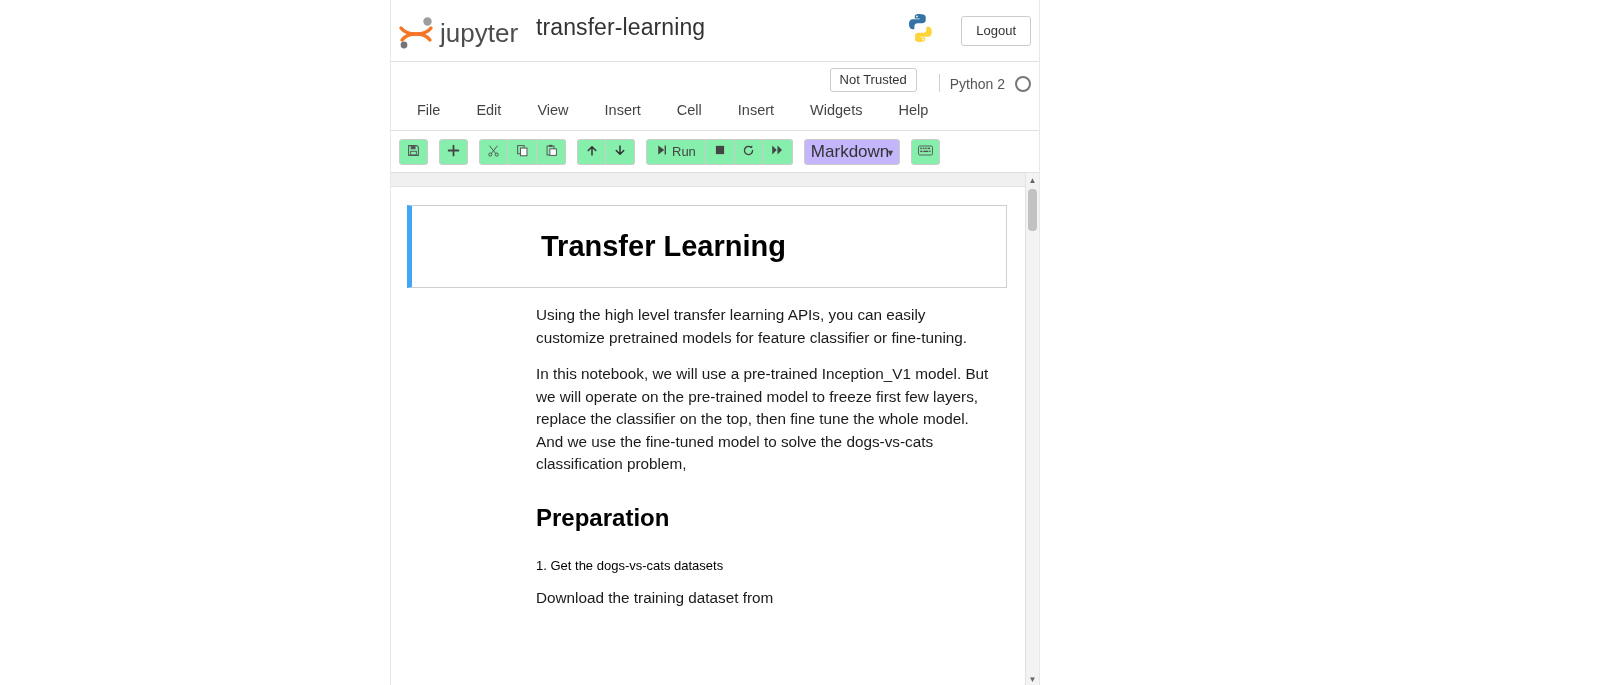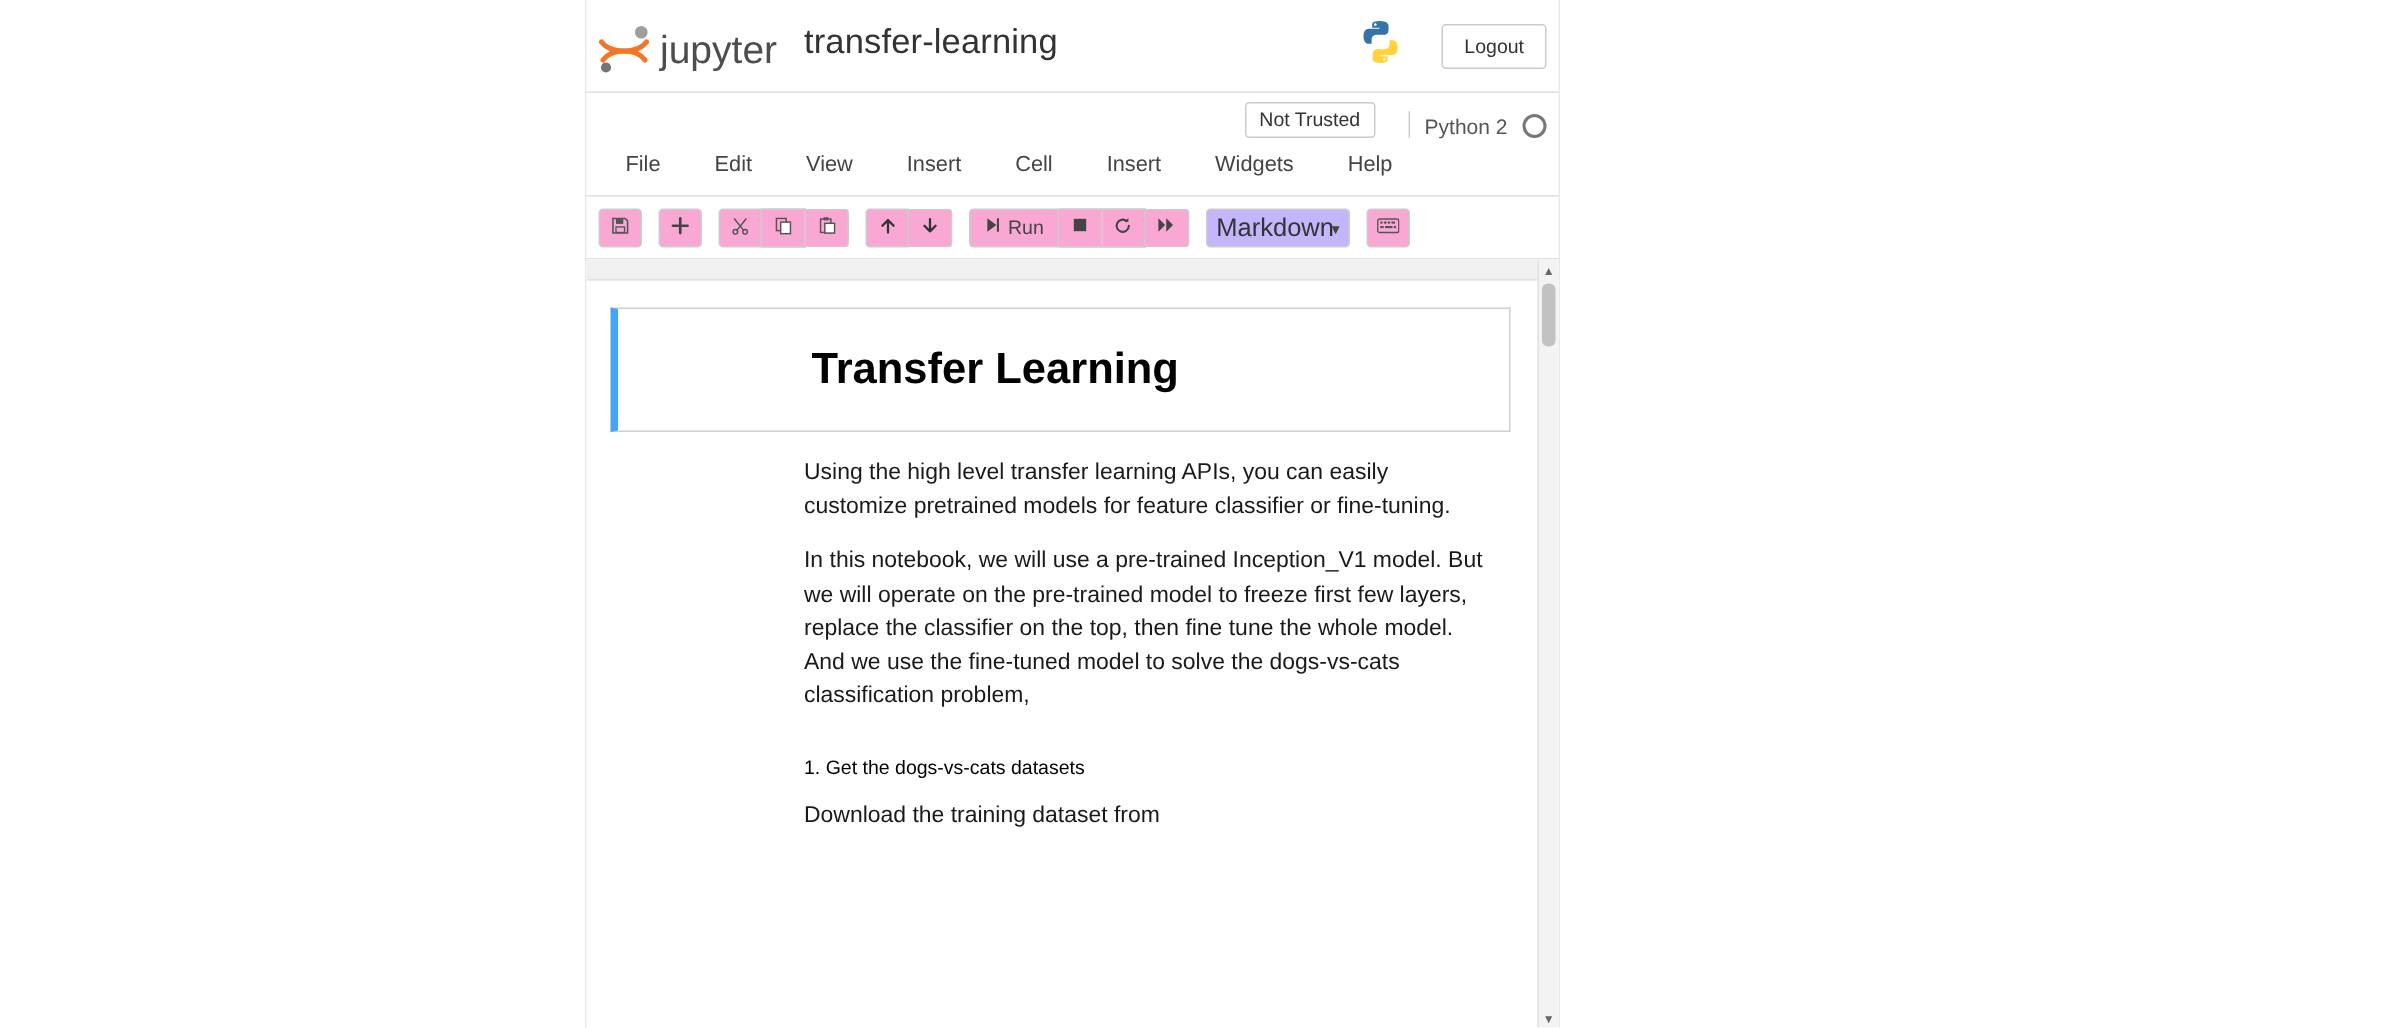--- a/index.html
+++ b/index.html
@@ -145,21 +145,21 @@
     box-sizing: border-box;
     gap: 0;
   }
   .tb-group {
     display: flex;
     margin-right: 11px;
   }
   .tb-btn {
     width: 29px;
     height: 26px;
-    background: #f9a8d4;
+    background: #86efac;
     border: 1px solid #cccccc;
     display: flex;
     align-items: center;
     justify-content: center;
     cursor: pointer;
     font-size: 13px;
     color: #444444;
     box-sizing: border-box;
   }
   .tb-group .tb-btn + .tb-btn { border-left: none; }
@@ -476,20 +476,21 @@
 
       <div class="cell-plain">
         <div class="md-indent">
           <p class="para">Using the high level transfer learning APIs, you can easily customize pretrained models for feature classifier or fine-tuning.</p>
           <p class="para">In this notebook, we will use a pre-trained Inception_V1 model. But we will operate on the pre-trained model to freeze first few layers, replace the classifier on the top, then fine tune the whole model. And we use the fine-tuned model to solve the dogs-vs-cats classification problem,</p>
         </div>
       </div>
 
       <div class="cell-plain">
         <div class="md-indent">
+          <h2 class="sect">Preparation</h2>
           <h3 class="subsect">1. Get the dogs-vs-cats datasets</h3>
           <p class="para">Download the training dataset from</p>
         </div>
       </div>
 
     </div>
   </div>
 
 </div>
 

